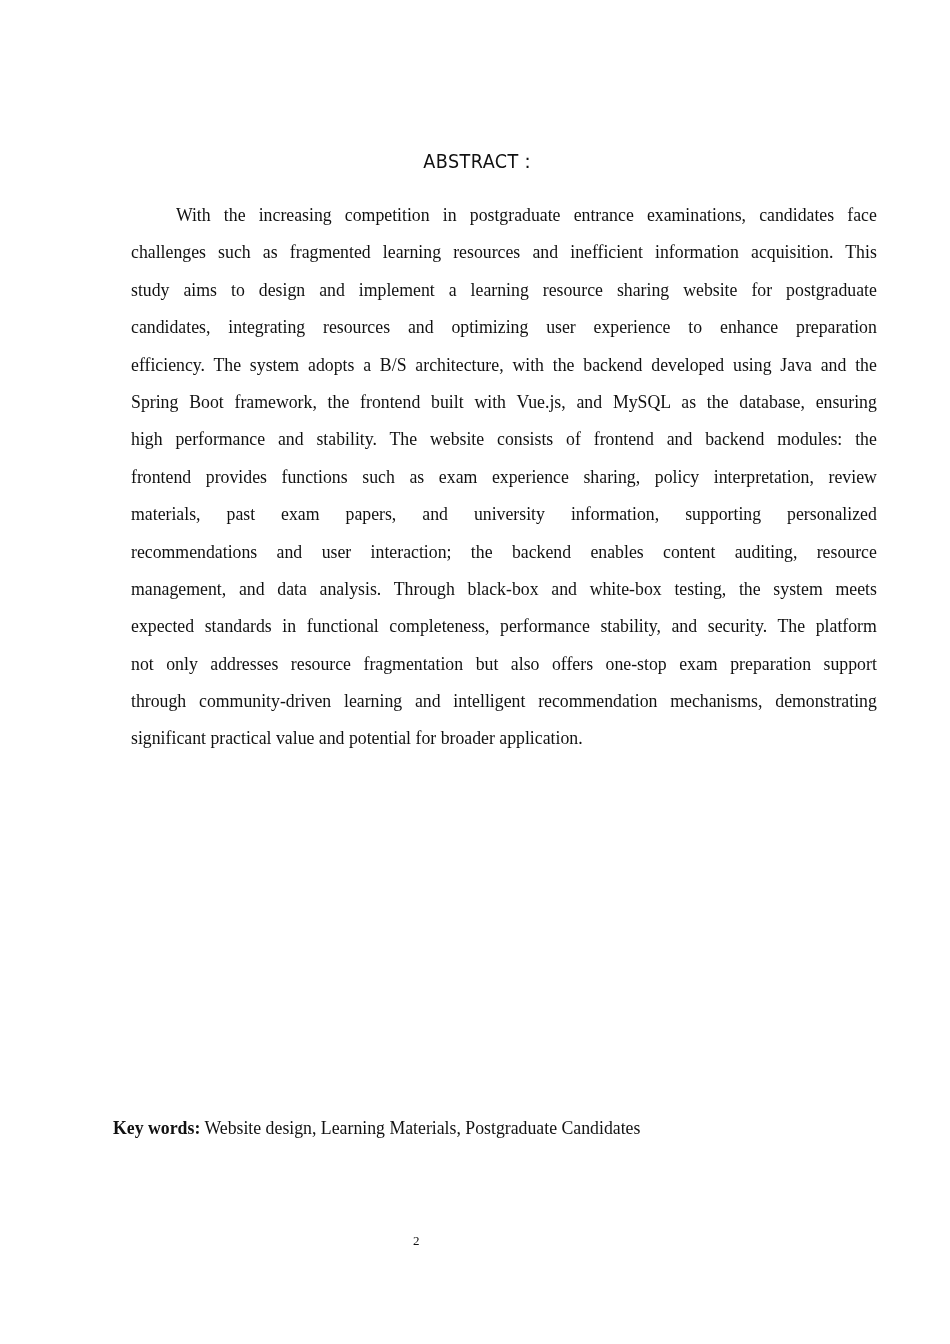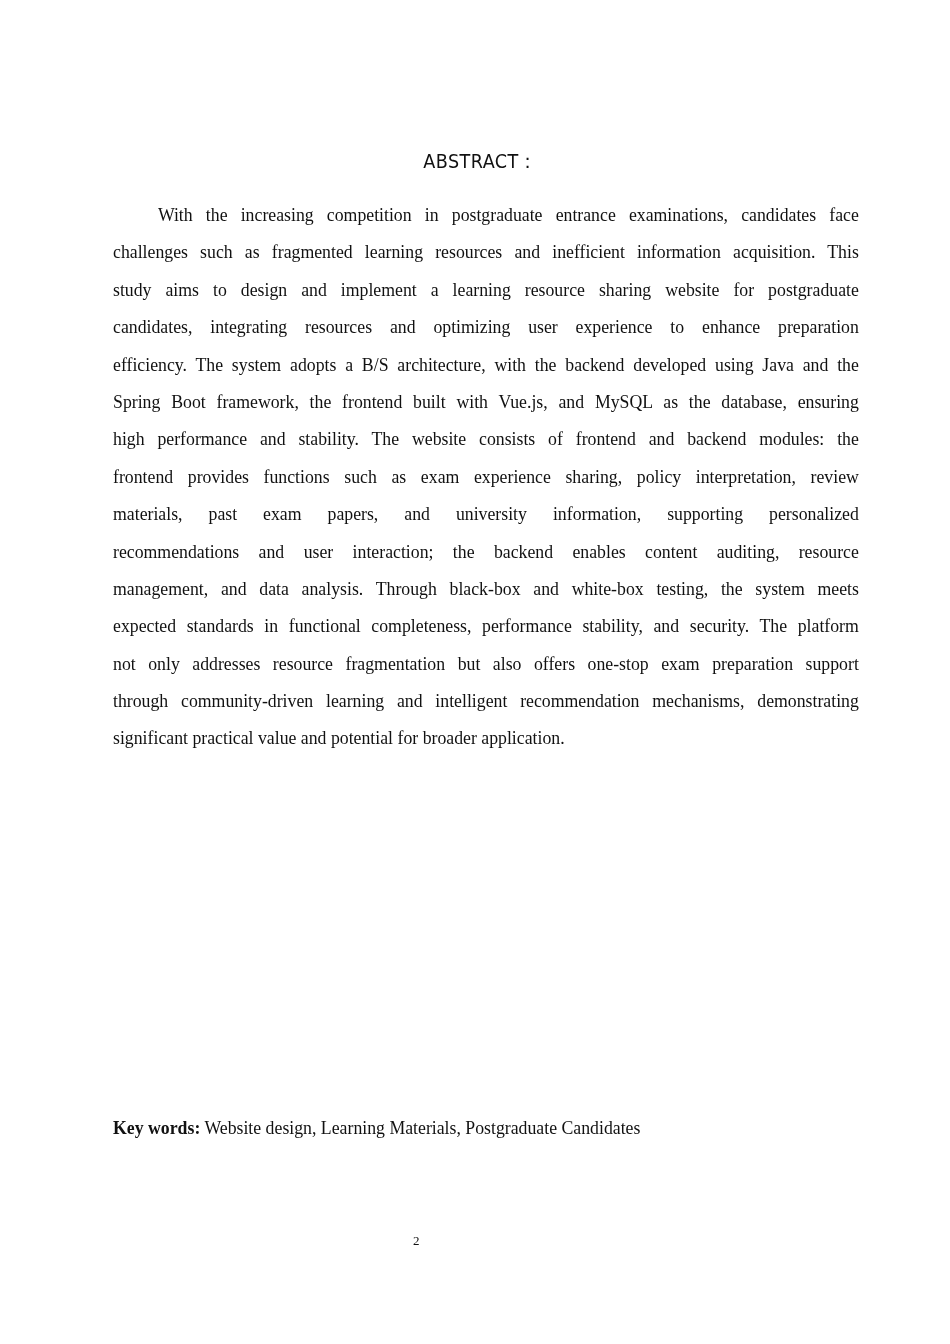--- a/index.html
+++ b/index.html
@@ -3,21 +3,21 @@
   <meta charset="utf-8">
   <style>
     html, body { margin: 0; padding: 0; background: #ffffff; }
     body { width: 950px; height: 1344px; position: relative; overflow: hidden; color: #111; }
     .page { position: absolute; left: 0; top: 0; width: 950px; height: 1344px; background: #fff; }
     .title {
       position: absolute; top: 148px; left: 0; width: 960px; text-align: center;
       font-family: "DejaVu Sans", sans-serif; font-size: 20px; letter-spacing: 0.5px;
       transform: scaleX(0.88); transform-origin: 480px 0;
     }
-    .abstract { position: absolute; left: 113px; top: 196px; width: 746px; }
+    .abstract { position: absolute; left: 131px; top: 196px; width: 746px; }
     .line {
       font-family: "Liberation Serif", serif; font-size: 18.6px;
       height: 37.4px; line-height: 37.4px; white-space: nowrap;
       text-align: justify; text-align-last: justify;
       transform: scaleX(0.955); transform-origin: 0 0; width: 781px;
     }
     .line.first { text-indent: 47px; }
     .line.last { text-align-last: left; }
     .keywords {
       position: absolute; left: 113px; top: 1117px; white-space: nowrap;

